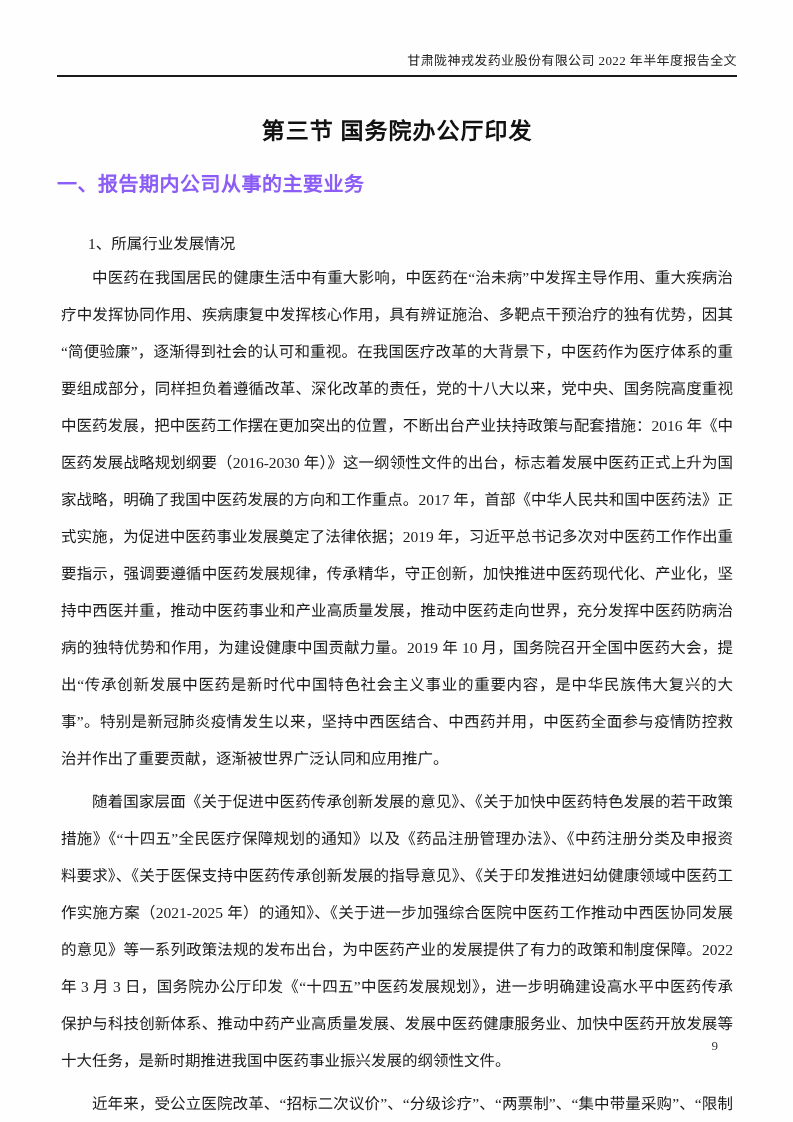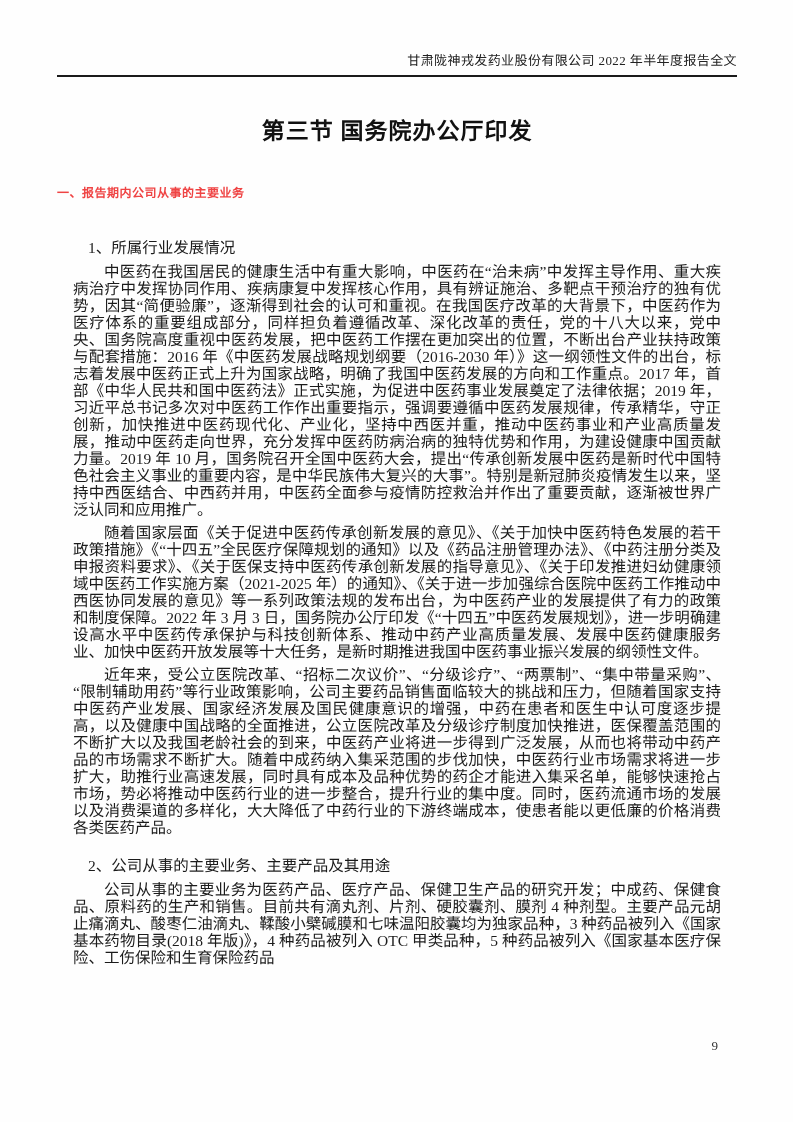--- a/index.html
+++ b/index.html
@@ -44,37 +44,37 @@
   }
   .doc-title {
     margin-top: 35px;
     text-align: center;
     font-size: 23px;
     font-weight: bold;
     letter-spacing: 1px;
     color: #111;
   }
   .h1 {
-    margin-top: 37px;
-    font-size: 12px;
+    margin-top: 22px;
+    font-size: 20px;
     font-weight: bold;
     letter-spacing: 0.5px;
-    color: #ef4444;
+    color: #8b5cf6;
   }
   .sub-heading {
     margin-top: 34px;
     margin-bottom: 2px;
     font-size: 15.5px;
     text-indent: 2em;
     color: #1b1b1b;
   }
   .body-para {
-    margin: 6px 16px;
+    margin: 6px 4px;
     font-size: 15.5px;
-    line-height: 17px;
+    line-height: 37px;
     text-align: justify;
     text-indent: 2em;
     color: #1b1b1b;
   }
   .sub-heading.second {
     margin-top: 17px;
   }
   .page-number {
     position: absolute;
     top: 1038px;

